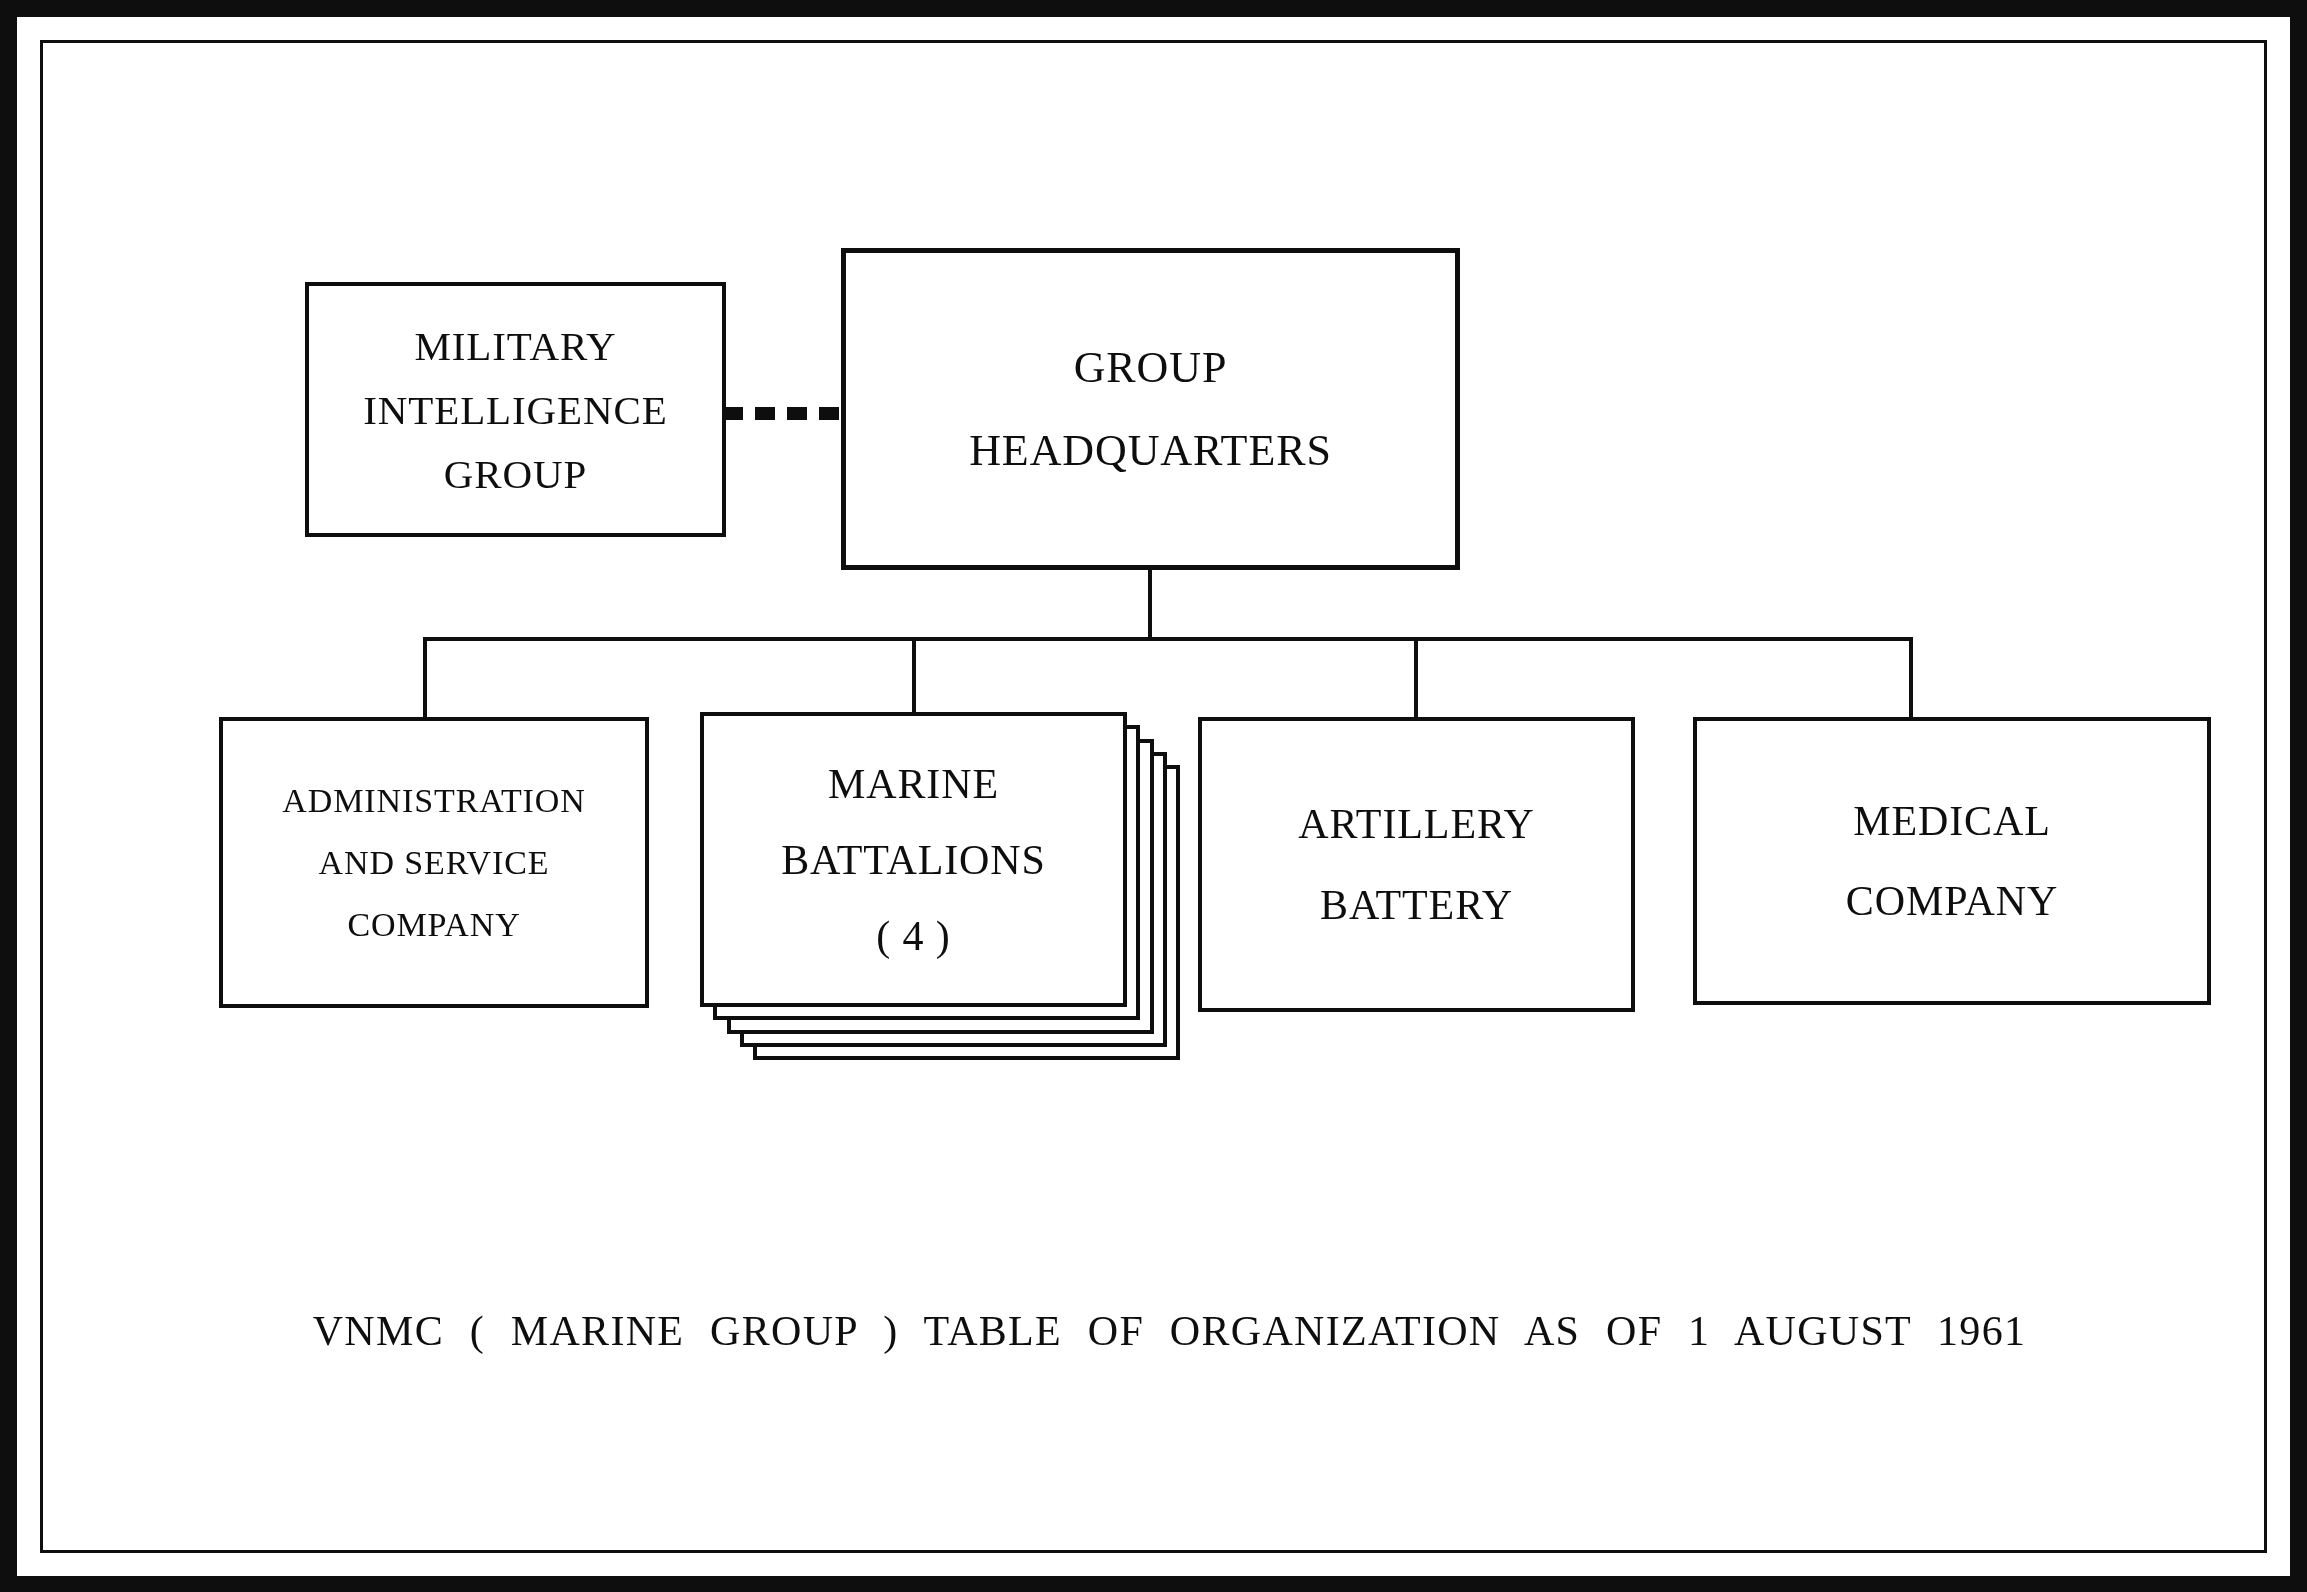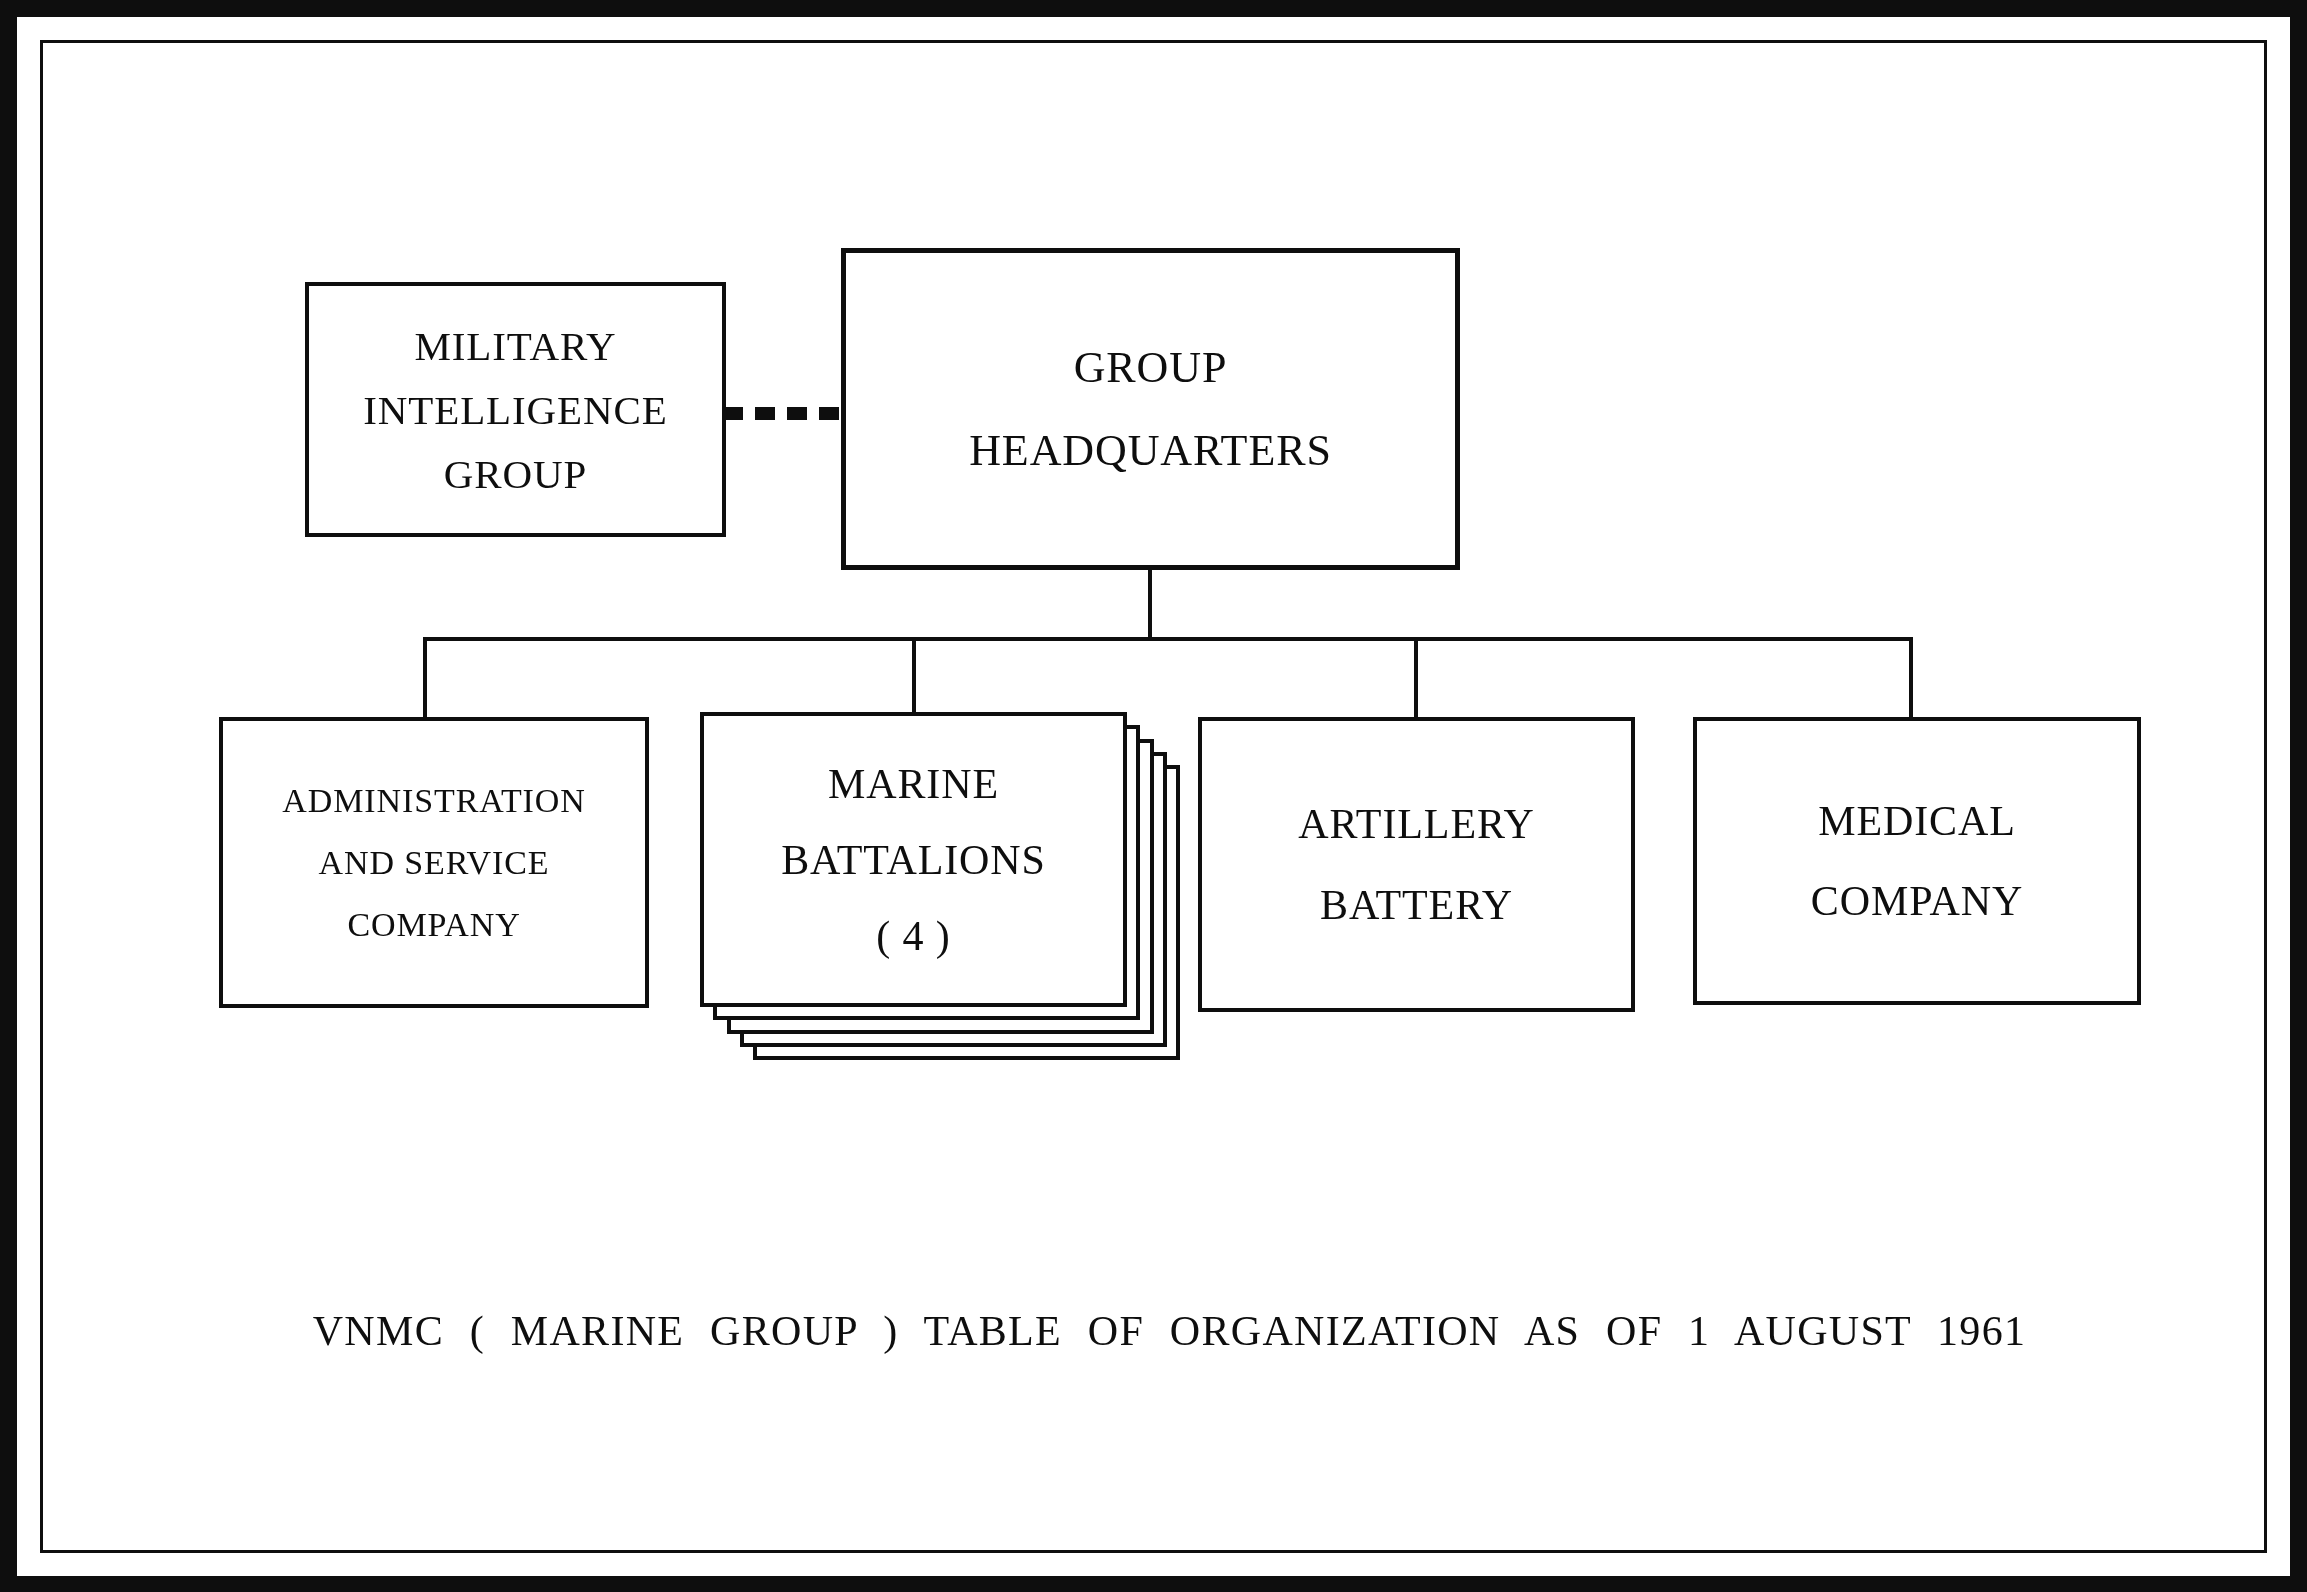--- a/index.html
+++ b/index.html
@@ -35,21 +35,21 @@
     letter-spacing:0.9px;
     z-index:3;
   }
   .box .line{display:block;}
 
   .mig{left:288px;top:265px;width:421px;height:255px;font-size:41px;line-height:64px;}
   .ghq{left:824px;top:231px;width:619px;height:322px;border-width:5.3px;font-size:44px;line-height:83px;}
   .admin{left:202px;top:700px;width:430px;height:291px;font-size:34px;line-height:62px;}
   .marine-main{left:0;top:0;width:427px;height:295px;font-size:42px;line-height:76px;z-index:6;position:absolute;}
   .artillery{left:1181px;top:700px;width:437px;height:295px;font-size:42px;line-height:81px;}
-  .medical{left:1676px;top:700px;width:448px;height:288px;font-size:42px;line-height:80px;}
+  .medical{left:1676px;top:700px;width:518px;height:288px;font-size:42px;line-height:80px;}
 
   .marine-stack{
     position:absolute;
     left:683px;top:695px;width:427px;height:250px;
     z-index:4;
   }
   .stack-layer{
     position:absolute;
     width:427px;height:295px;
     background:var(--paper);

